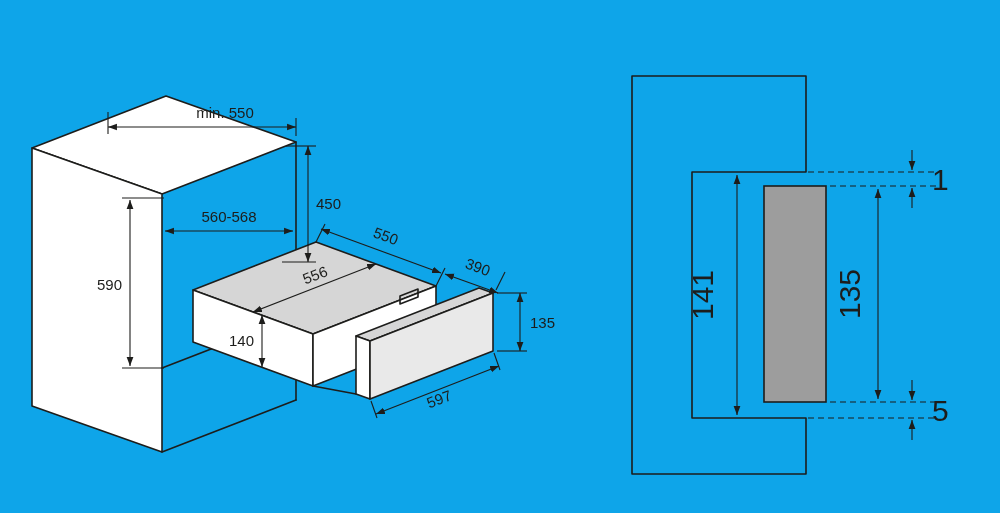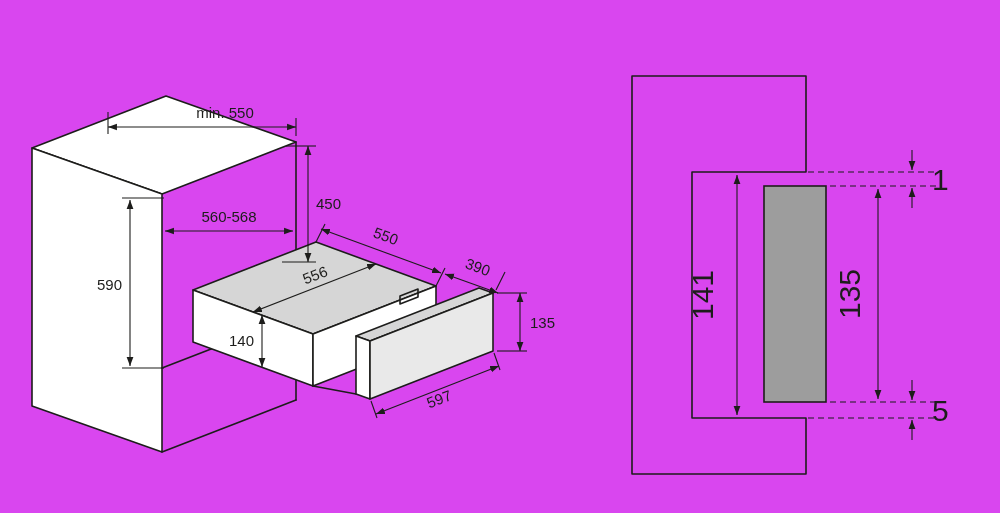--- a/index.html
+++ b/index.html
@@ -1,16 +1,16 @@
 <!DOCTYPE html>
 <html><head>
 <meta charset="utf-8">
 <style>
   html,body{margin:0;padding:0;background:#ffffff;}
-  .stage{width:1000px;height:513px;background:#d946ef;position:relative;overflow:hidden;}
+  .stage{width:1000px;height:513px;background:#0ea5e9;position:relative;overflow:hidden;}
   svg{display:block;}
   .outline{fill:none;stroke:#1d1d1b;stroke-width:1.6;stroke-linejoin:round;stroke-linecap:round;}
   .face-white{fill:#ffffff;stroke:#1d1d1b;stroke-width:1.6;stroke-linejoin:round;}
   .face-grey{fill:#d6d6d6;stroke:#1d1d1b;stroke-width:1.6;stroke-linejoin:round;}
   .face-light{fill:#e9e9e9;stroke:#1d1d1b;stroke-width:1.6;stroke-linejoin:round;}
   .panel-side{fill:#9d9d9d;stroke:#1d1d1b;stroke-width:1.6;}
   .dim{fill:none;stroke:#1d1d1b;stroke-width:1.1;}
   .ext{fill:none;stroke:#1d1d1b;stroke-width:1.1;}
   .dash{fill:none;stroke:#1d1d1b;stroke-width:1.1;stroke-dasharray:6 4;}
   text{font-family:"Liberation Sans","DejaVu Sans",sans-serif;fill:#1d1d1b;}

